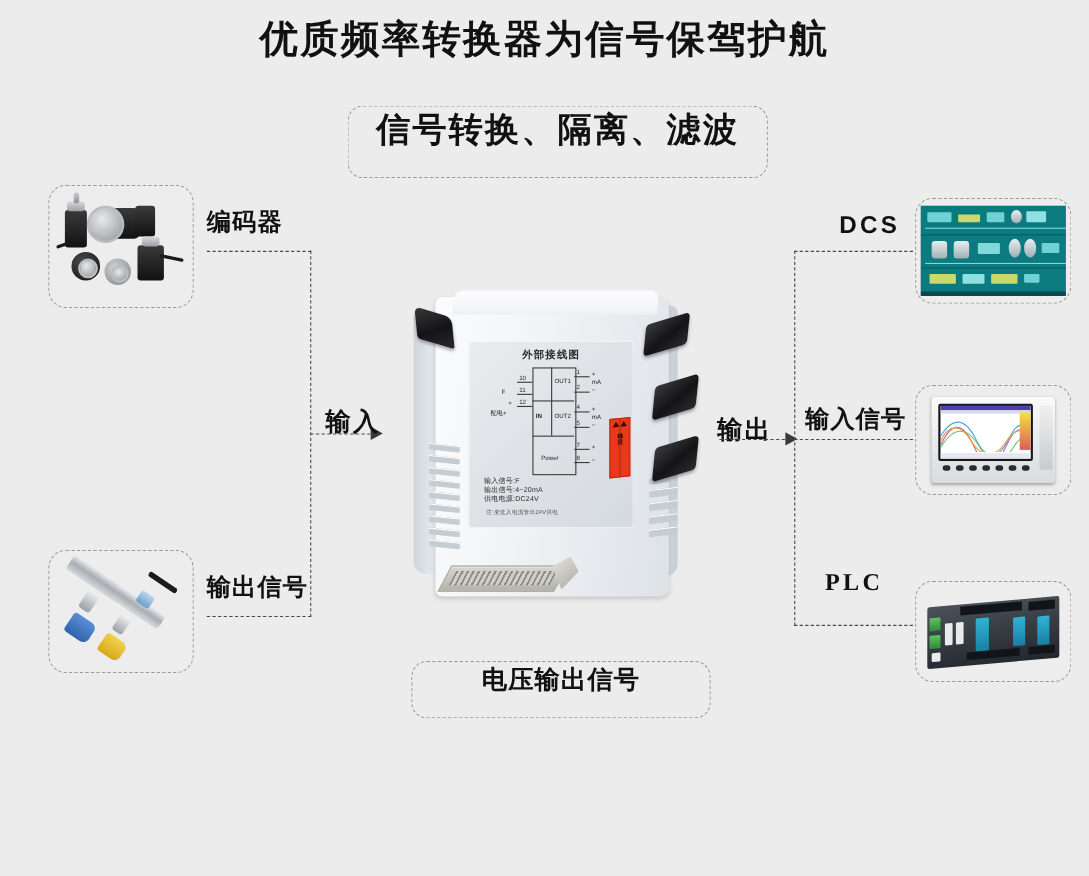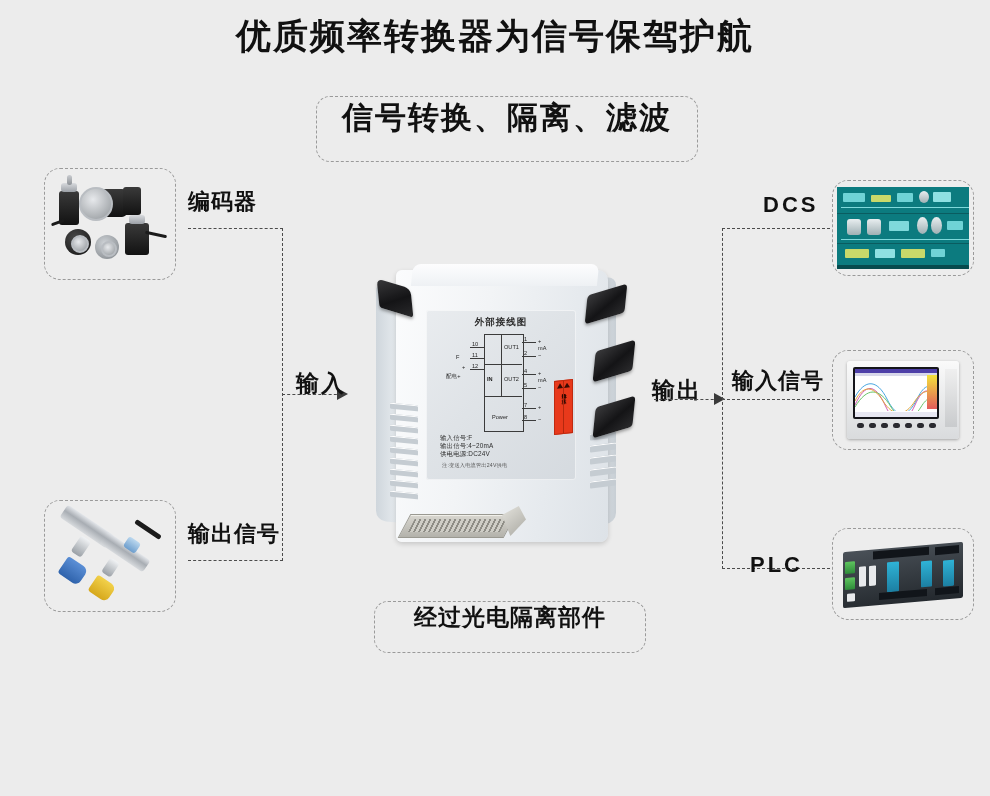--- a/index.html
+++ b/index.html
@@ -48,21 +48,21 @@
   #thumb-plc{left:832px;top:528px;width:142px;height:92px;}
 
   .side-label{
     font-size:22px;font-weight:bold;color:#111;letter-spacing:1px;
     white-space:nowrap;
   }
   #label-encoder{left:188px;top:187px;}
   #label-proximity{left:188px;top:519px;}
   #label-dcs{left:763px;top:192px;letter-spacing:3px;text-align:right;}
   #label-meter{left:732px;top:366px;}
-  #label-plc{left:750px;top:552px;letter-spacing:3px;}
+  #label-plc{left:750px;top:516px;letter-spacing:3px;font-family:Liberation Serif, serif;}
 
   
   .dline-h{border-top:1.6px dashed #4b4b4b;height:0;}
   .dline-v{border-left:1.6px dashed #4b4b4b;width:0;}
 
   #lconn-top{left:188px;top:228px;width:95px;}
   #lconn-bot{left:188px;top:560px;width:95px;}
   #lconn-vert{left:282px;top:228px;height:333px;}
   #lconn-mid{left:282px;top:394px;width:60px;}
 
@@ -397,21 +397,21 @@
       <div class="warn-vtext">电击危险 注意</div>
     </div>
 
     <div class="din-clip">
         <div class="hatch"></div>
       </div>
     <div class="din-tab"></div>
   </div>
 
   <div class="abs dashbox labelbox" id="device-caption-box">
-    <span>经过光电隔离部件</span>
+    <span>电压输出信号</span>
   </div>
 
   <div class="abs io-label" id="label-output">输出</div>
   <div class="abs dline-h" id="rconn-in"></div>
   <div class="abs arrow" id="arrow-out"></div>
   <div class="abs dline-v" id="rconn-vert"></div>
   <div class="abs dline-h" id="rconn-top"></div>
   <div class="abs dline-h" id="rconn-mid2"></div>
   <div class="abs dline-h" id="rconn-bot"></div>
 

